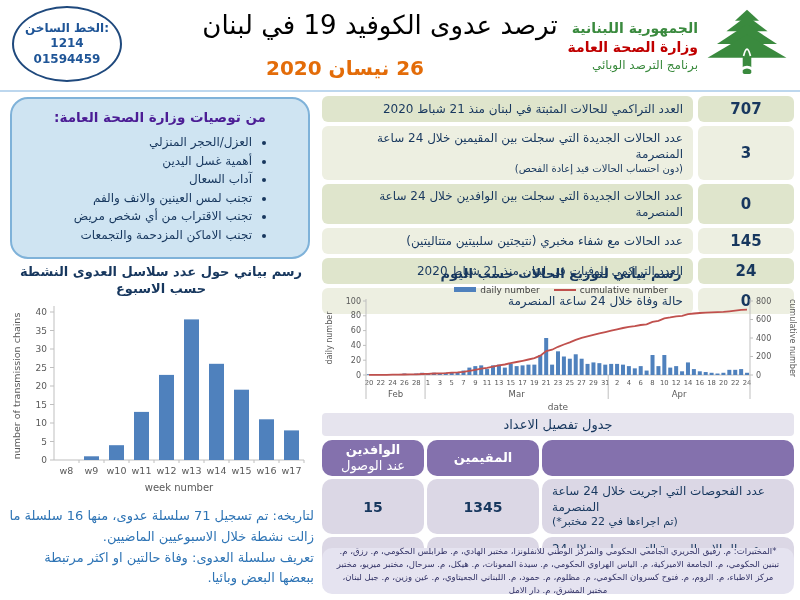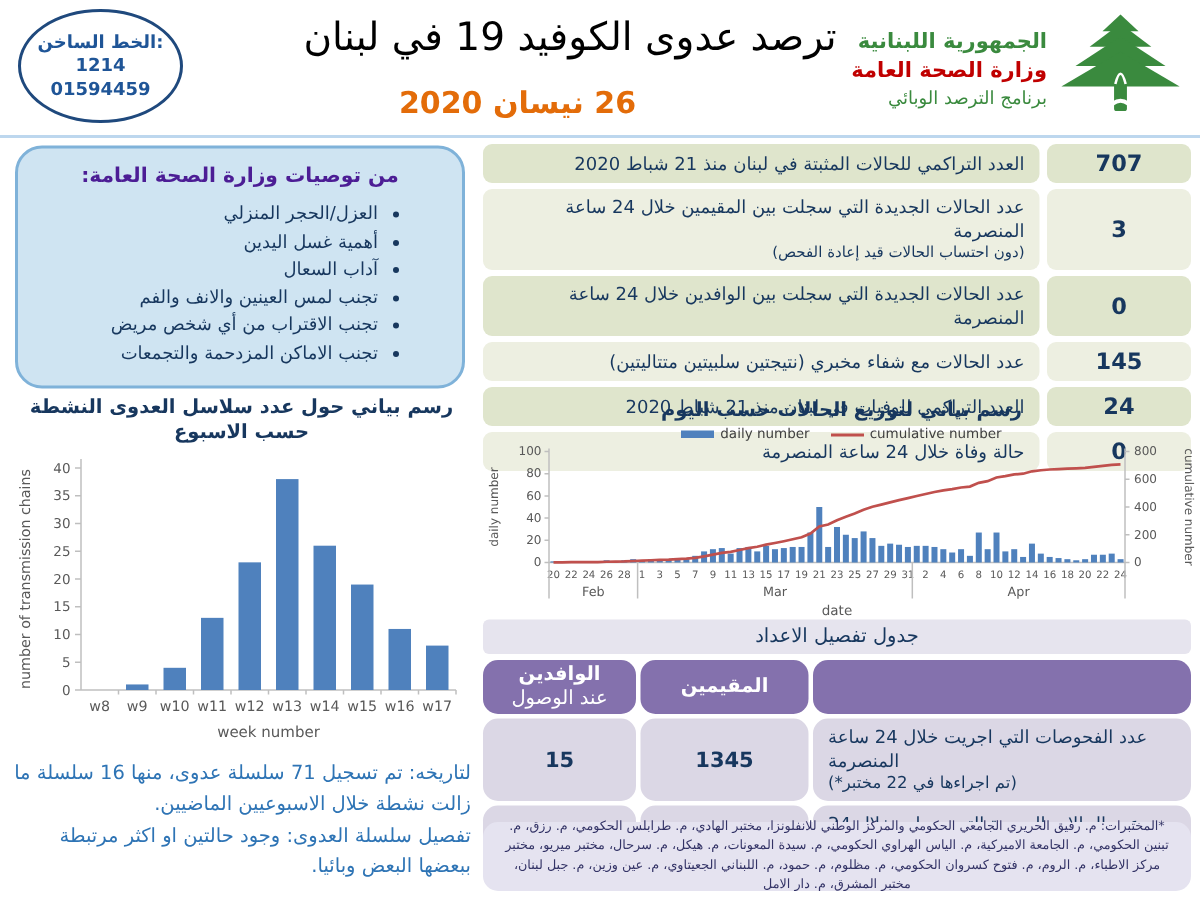--- a/index.html
+++ b/index.html
@@ -413,16 +413,16 @@
       <span>عدد الحالات الجديدة التي سجلت خلال 24 ساعة المنصرمة</span>
     </div>
     <div class="dt-cell dt-num dt-row2">3</div>
     <div class="dt-cell dt-num dt-row2">0</div>
   </div>
 
   <div class="footnote">*المختبرات: م. رفيق الحريري الجامعي الحكومي والمركز الوطني للانفلونزا، مختبر الهادي، م. طرابلس الحكومي، م. رزق، م. تبنين الحكومي، م. الجامعة الاميركية، م. الياس الهراوي الحكومي، م. سيدة المعونات، م. هيكل، م. سرحال، مختبر ميريو، مختبر مركز الاطباء، م. الروم، م. فتوح كسروان الحكومي، م. مظلوم، م. حمود، م. اللبناني الجعيتاوي، م. عين وزين، م. جبل لبنان، مختبر المشرق، م. دار الامل</div>
 
   <div class="chain-note">
     <div>لتاريخه: تم تسجيل 71 سلسلة عدوى، منها 16 سلسلة ما زالت نشطة خلال الاسبوعيين الماضيين.</div>
-    <div>تفصيل سلسلة العدوى: وجود حالتين او اكثر مرتبطة ببعضها البعض وبائيا.</div>
+    <div>تعريف سلسلة العدوى: وفاة حالتين او اكثر مرتبطة ببعضها البعض وبائيا.</div>
   </div>
 
 </div>
 
 </body></html>

